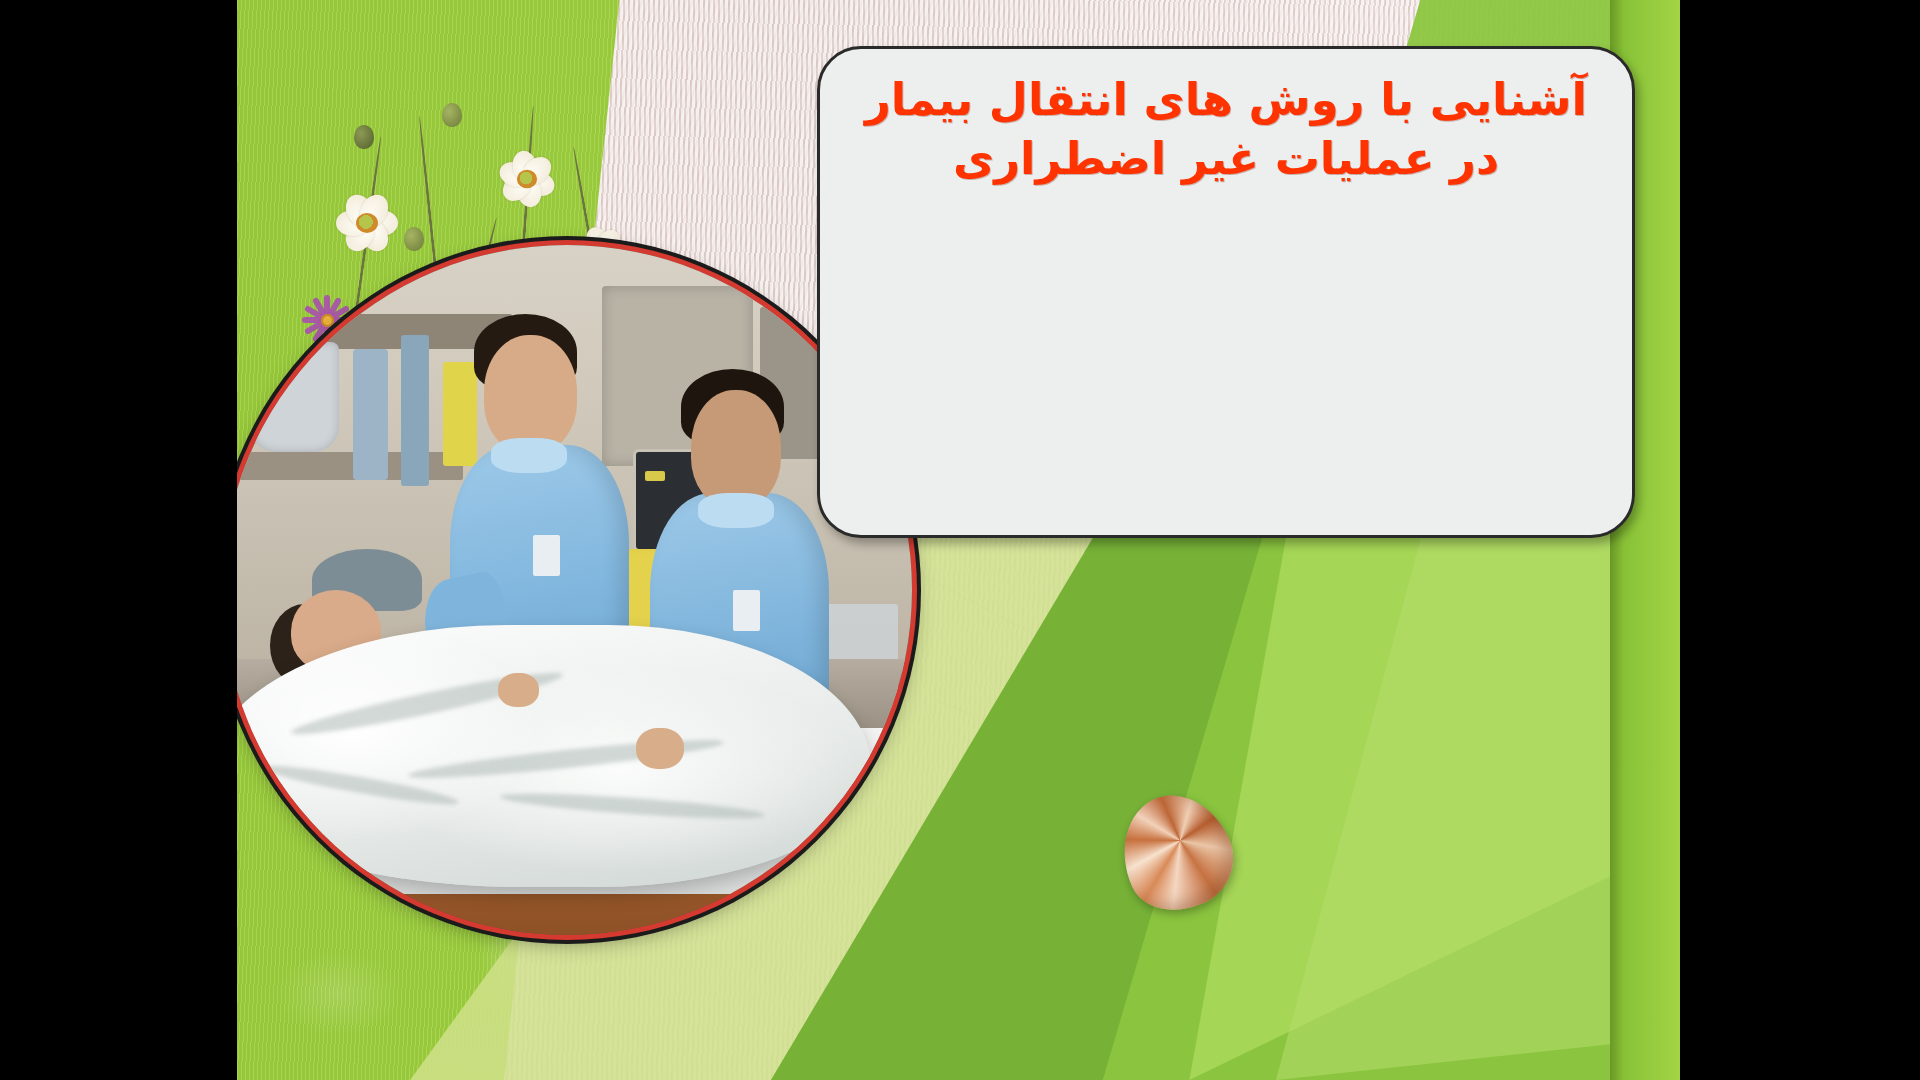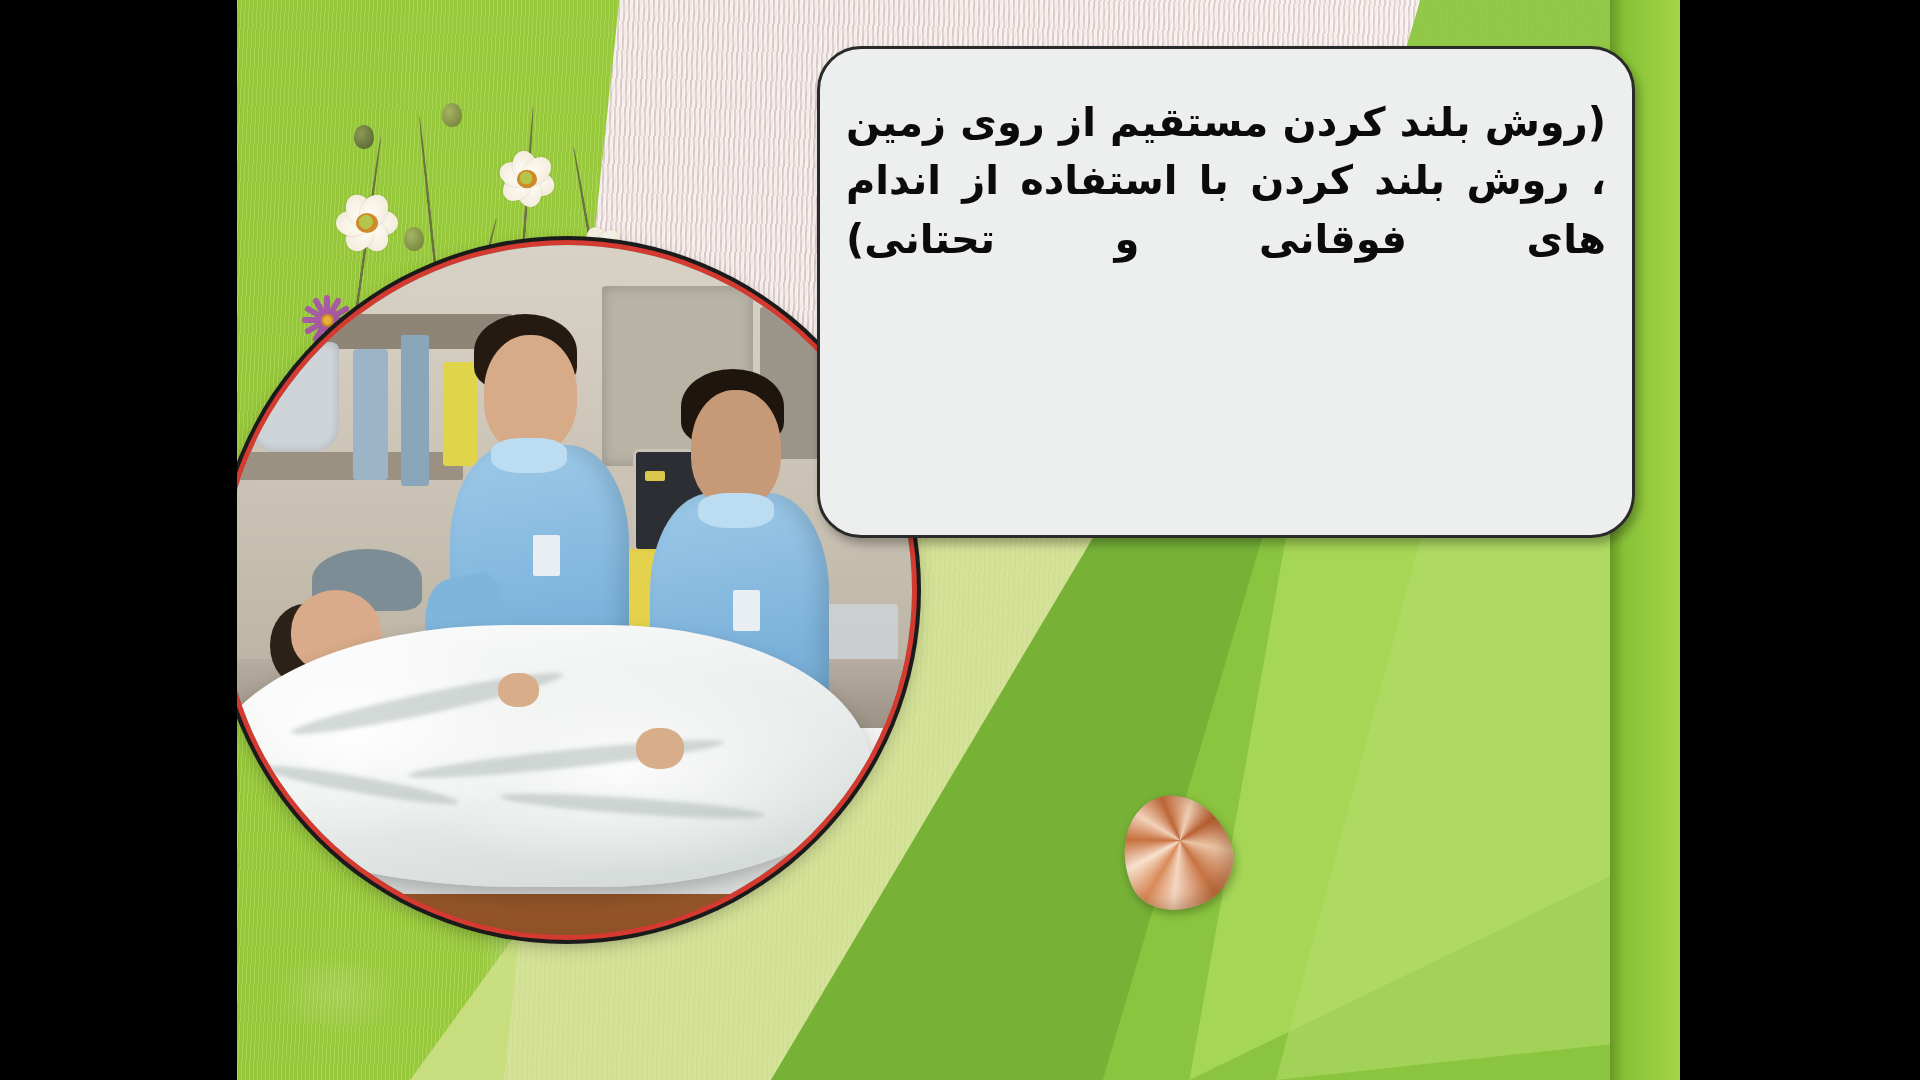--- a/index.html
+++ b/index.html
@@ -371,21 +371,21 @@
           <div class="fold" style="left:30%;top:48%;width:48%;height:7%;transform:rotate(-6deg);"></div>
           <div class="fold" style="left:44%;top:66%;width:40%;height:6%;transform:rotate(4deg);"></div>
           <div class="fold" style="left:8%;top:58%;width:30%;height:6%;transform:rotate(10deg);"></div>
         </div>
         <div class="hand" style="left:60%;top:70%;width:7%;height:6%;"></div>
         <div class="hand" style="left:40%;top:62%;width:6%;height:5%;"></div>
       </div>
     </div>
 
     <div id="textbox">
-      <div id="subtitle">(روش بلند کردن مستقیم از روی زمین ، روش بلند کردن با استفاده از اندام های فوقانی و تحتانی)</div>
+      <div id="title">آشنایی با روش های انتقال بیمار در عملیات غیر اضطراری</div>
     </div>
 
 
   </div>
 
   <div class="bar" id="barL"></div>
   <div class="bar" id="barR"></div>
 
 </div>
 

